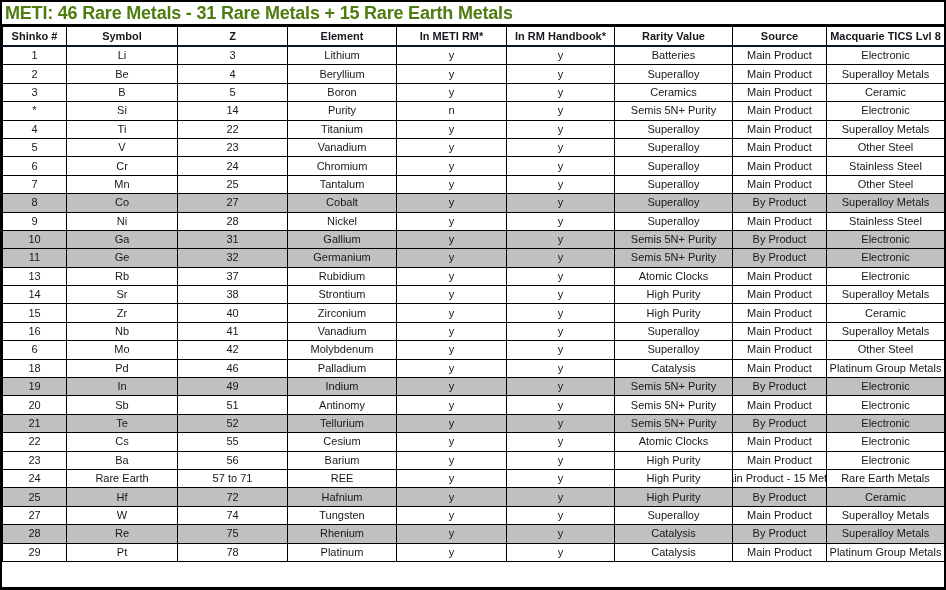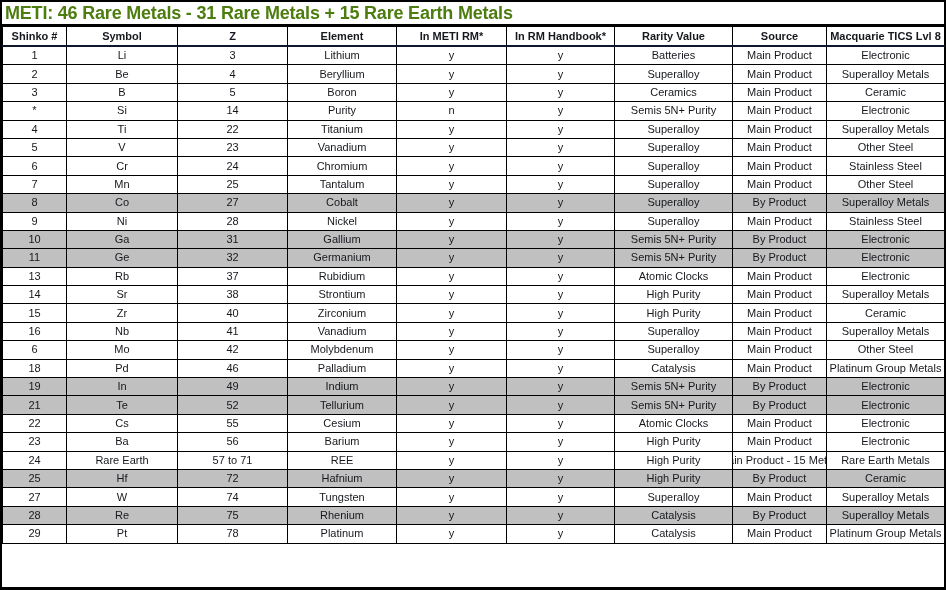--- a/index.html
+++ b/index.html
@@ -324,20 +324,31 @@
           <td>19</td>
           <td>In</td>
           <td>49</td>
           <td>Indium</td>
           <td>y</td>
           <td>y</td>
           <td>Semis 5N+ Purity</td>
           <td>By Product</td>
           <td>Electronic</td>
         </tr>
+        <tr>
+          <td>20</td>
+          <td>Sb</td>
+          <td>51</td>
+          <td>Antinomy</td>
+          <td>y</td>
+          <td>y</td>
+          <td>Semis 5N+ Purity</td>
+          <td>Main Product</td>
+          <td>Electronic</td>
+        </tr>
         <tr class="shaded">
           <td>21</td>
           <td>Te</td>
           <td>52</td>
           <td>Tellurium</td>
           <td>y</td>
           <td>y</td>
           <td>Semis 5N+ Purity</td>
           <td>By Product</td>
           <td>Electronic</td>

